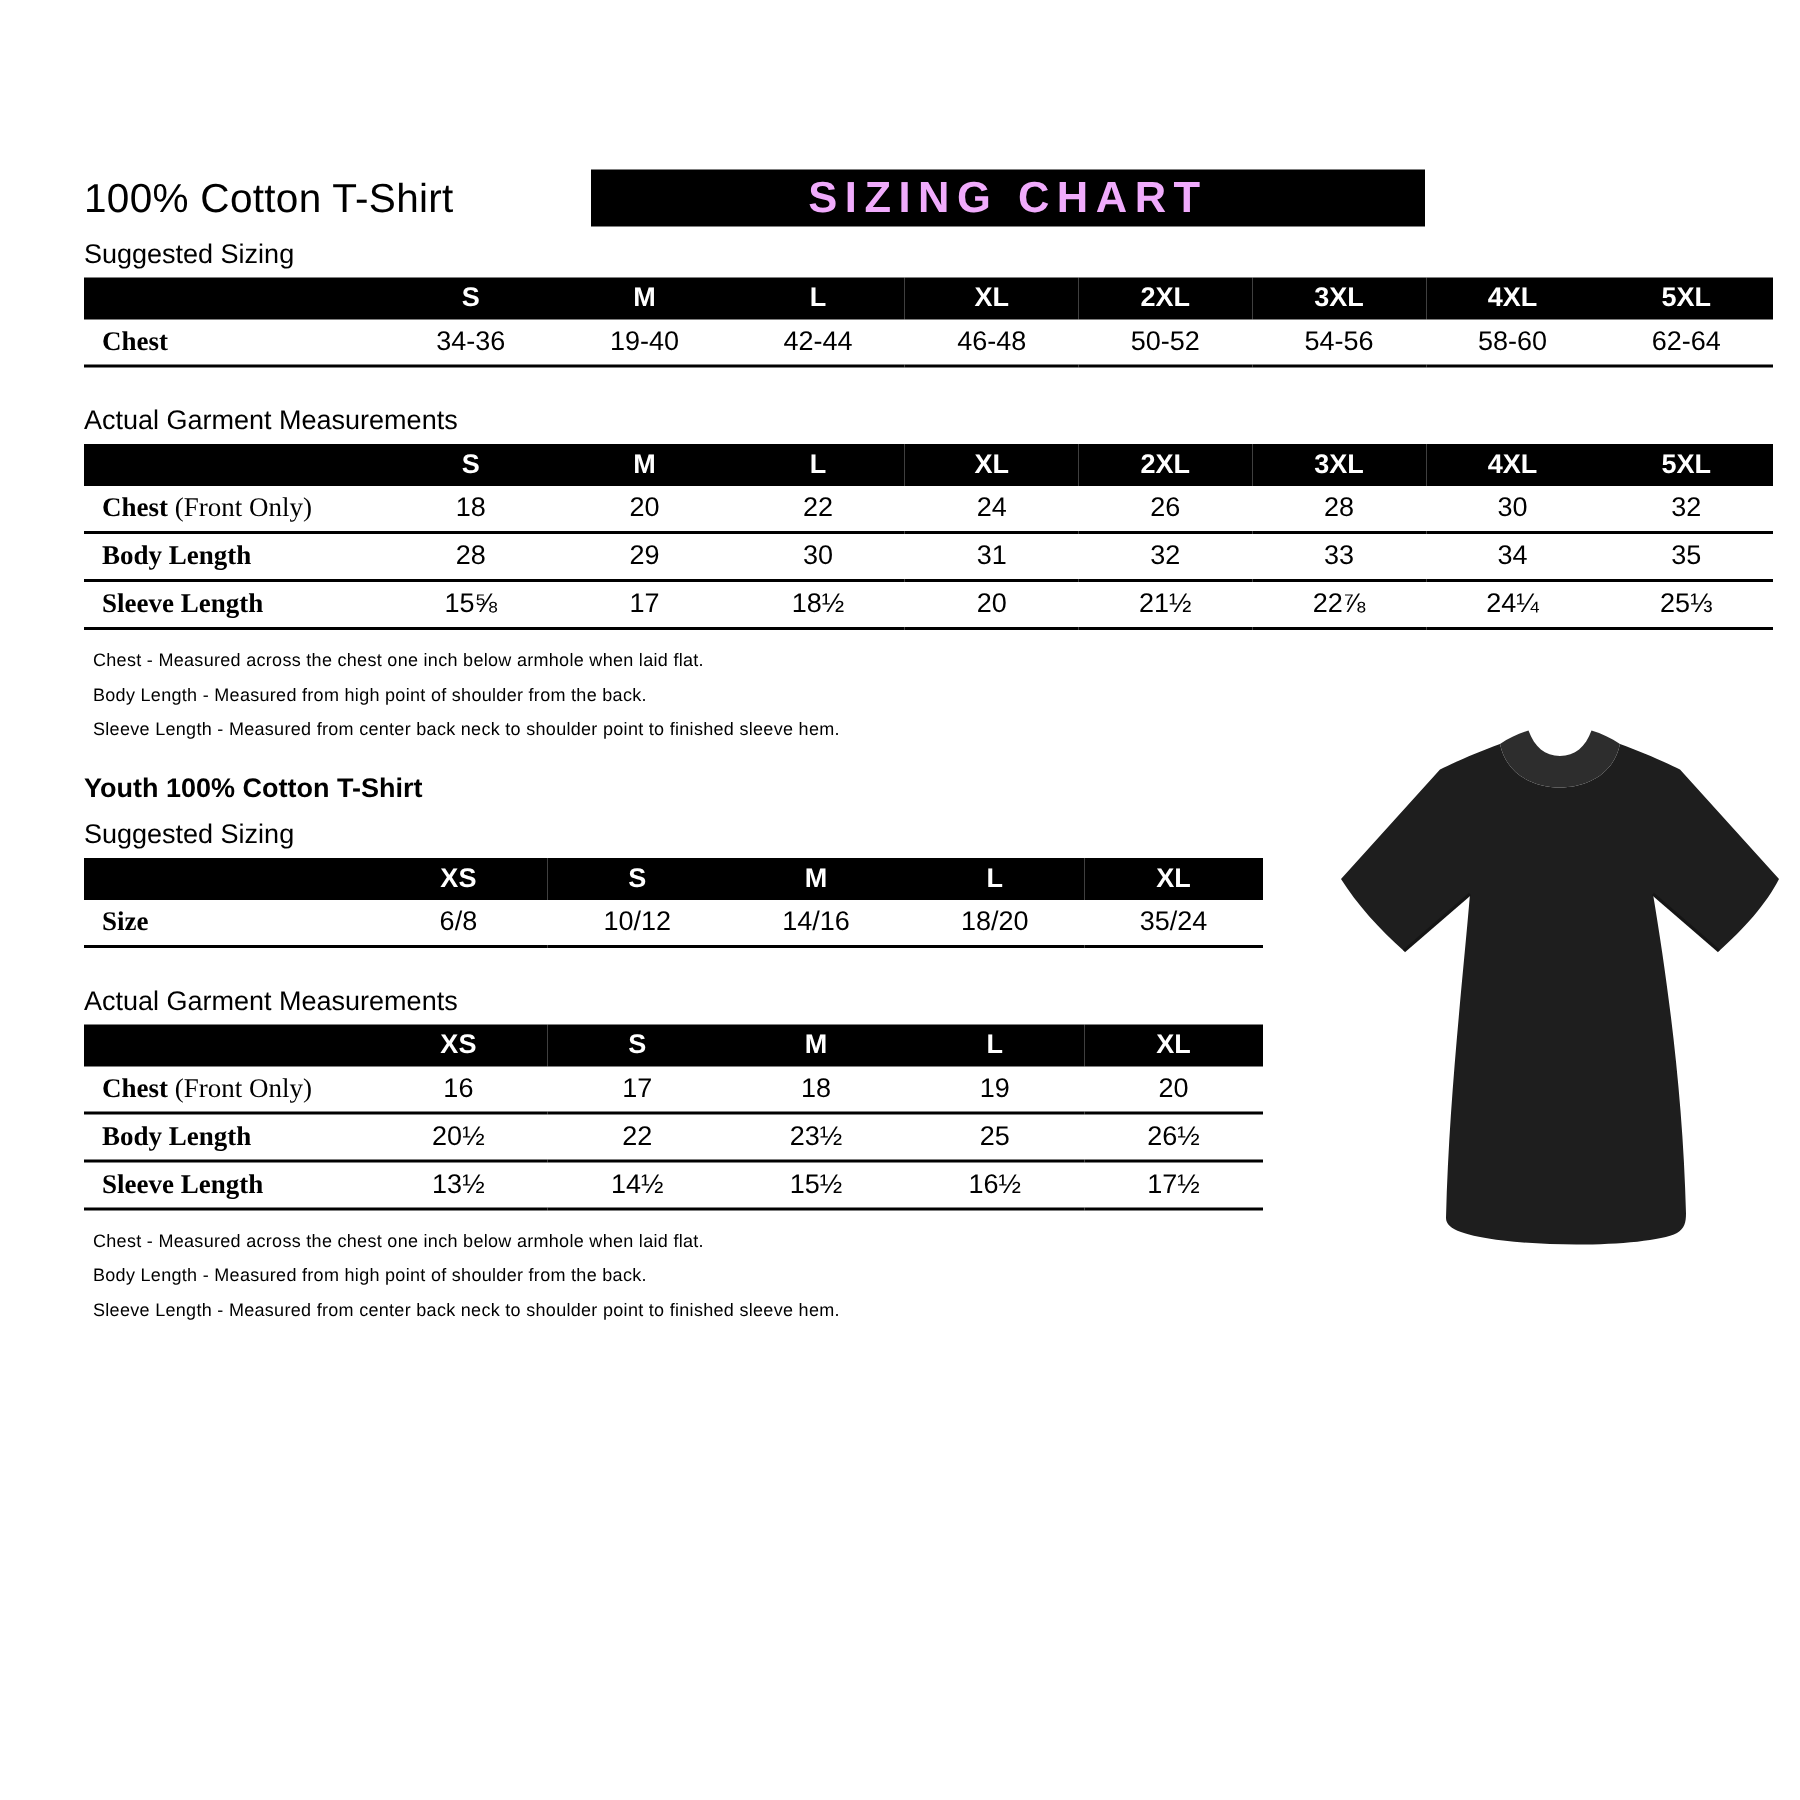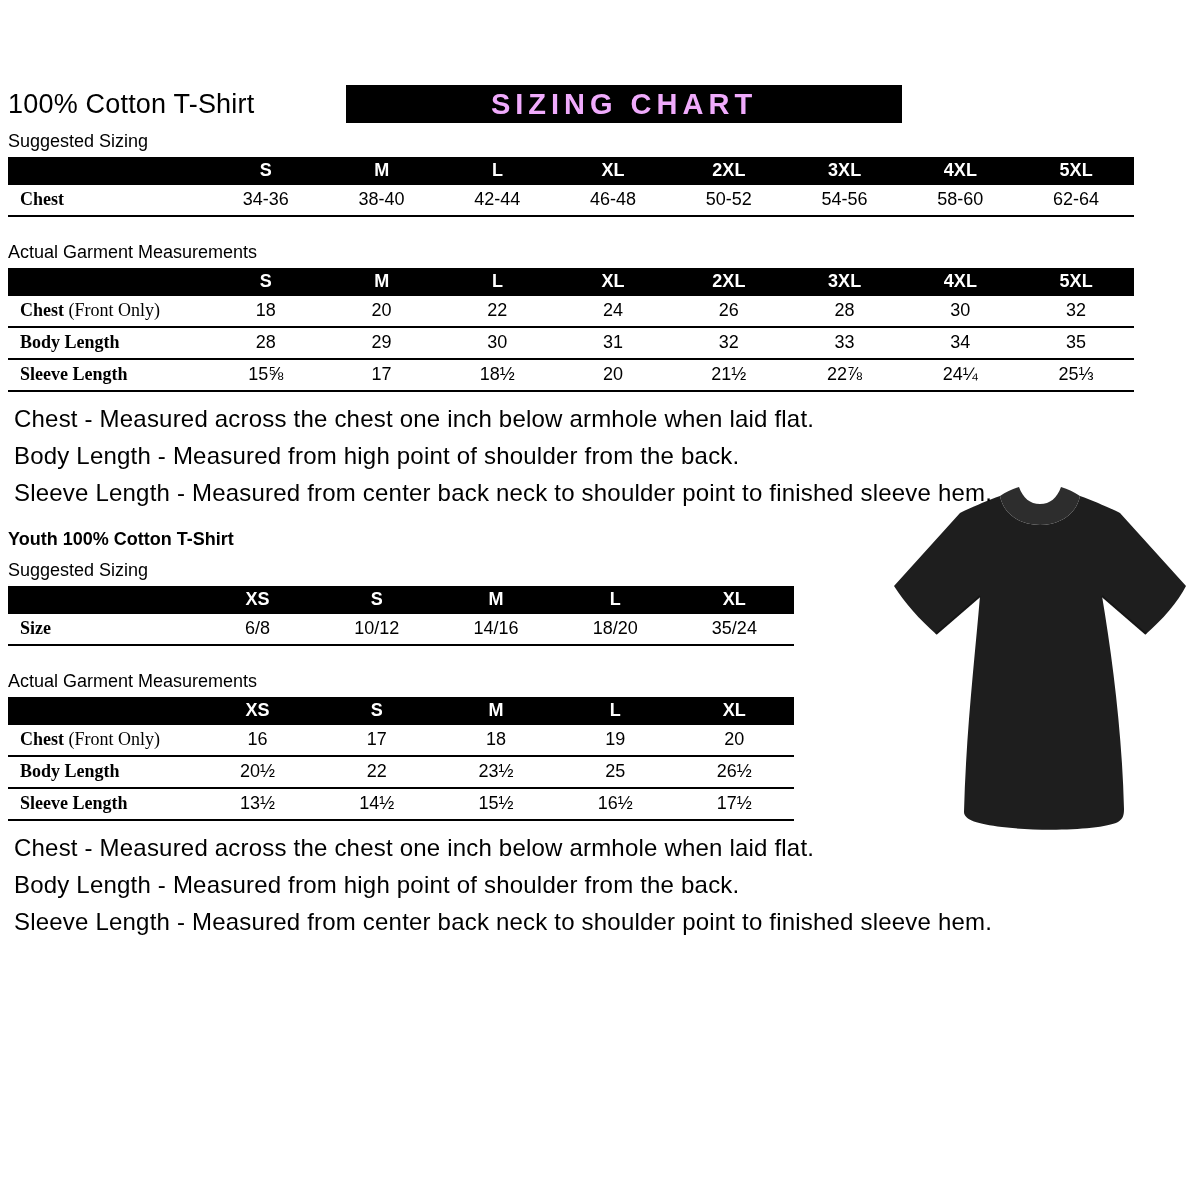--- a/index.html
+++ b/index.html
@@ -3,21 +3,21 @@
 <meta charset="utf-8">
 <style>
   * { box-sizing: border-box; }
   html, body { margin: 0; padding: 0; }
   body {
     width: 1200px; height: 1200px;
     background: #ffffff; color: #000000;
     font-family: "Liberation Sans", "DejaVu Sans", sans-serif;
     position: relative; overflow: hidden;
   }
-  .content { padding: 84px 0 0 8px; position: relative; z-index: 2; }
+  .content { padding: 112px 0 0 8px; position: relative; z-index: 2; margin-left: 48px; }
 
   .title-row { display: flex; align-items: center; height: 40px; }
   .main-title { font-size: 27px; width: 338px; letter-spacing: 0.2px; }
   .banner {
     background: #000; color: #f0abfc;
     width: 556px; height: 38px;
     display: flex; align-items: center; justify-content: center;
     font-size: 29px; font-weight: bold; letter-spacing: 5px;
   }
 
@@ -35,21 +35,21 @@
   td {
     font-size: 18px; text-align: center;
     padding: 4px 0 5px; border-bottom: 2px solid #000; white-space: nowrap;
   }
   th:first-child, td:first-child { text-align: left; padding-left: 12px; font-family: Liberation Serif, serif; }
   .adult-table th:first-child, .adult-table td:first-child { width: 200px; }
   .youth-table th:first-child, .youth-table td:first-child { width: 190px; }
   td b { font-weight: bold; }
 
   .notes { margin-top: 13px; }
-  .note { font-size: 24px; margin: 8px 0 9px 6px; letter-spacing: 0.2px; }
+  .note { font-size: 12px; margin: 8px 0 9px 6px; letter-spacing: 0.2px; }
 
   .youth-title { font-size: 18px; font-weight: bold; margin: 22px 0 10px 0; }
 
   .tshirt {
     position: absolute; left: 890px; top: 470px;
     width: 300px; height: 375px; z-index: 1;
   }
 </style>
 </head>
 <body>
@@ -73,21 +73,21 @@
           <th>2XL</th>
           <th>3XL</th>
           <th>4XL</th>
           <th>5XL</th>
         </tr>
       </thead>
       <tbody>
         <tr>
           <td><b>Chest</b></td>
           <td>34-36</td>
-          <td>38-40</td>
+          <td>19-40</td>
           <td>42-44</td>
           <td>46-48</td>
           <td>50-52</td>
           <td>54-56</td>
           <td>58-60</td>
           <td>62-64</td>
         </tr>
       </tbody>
     </table>
 

